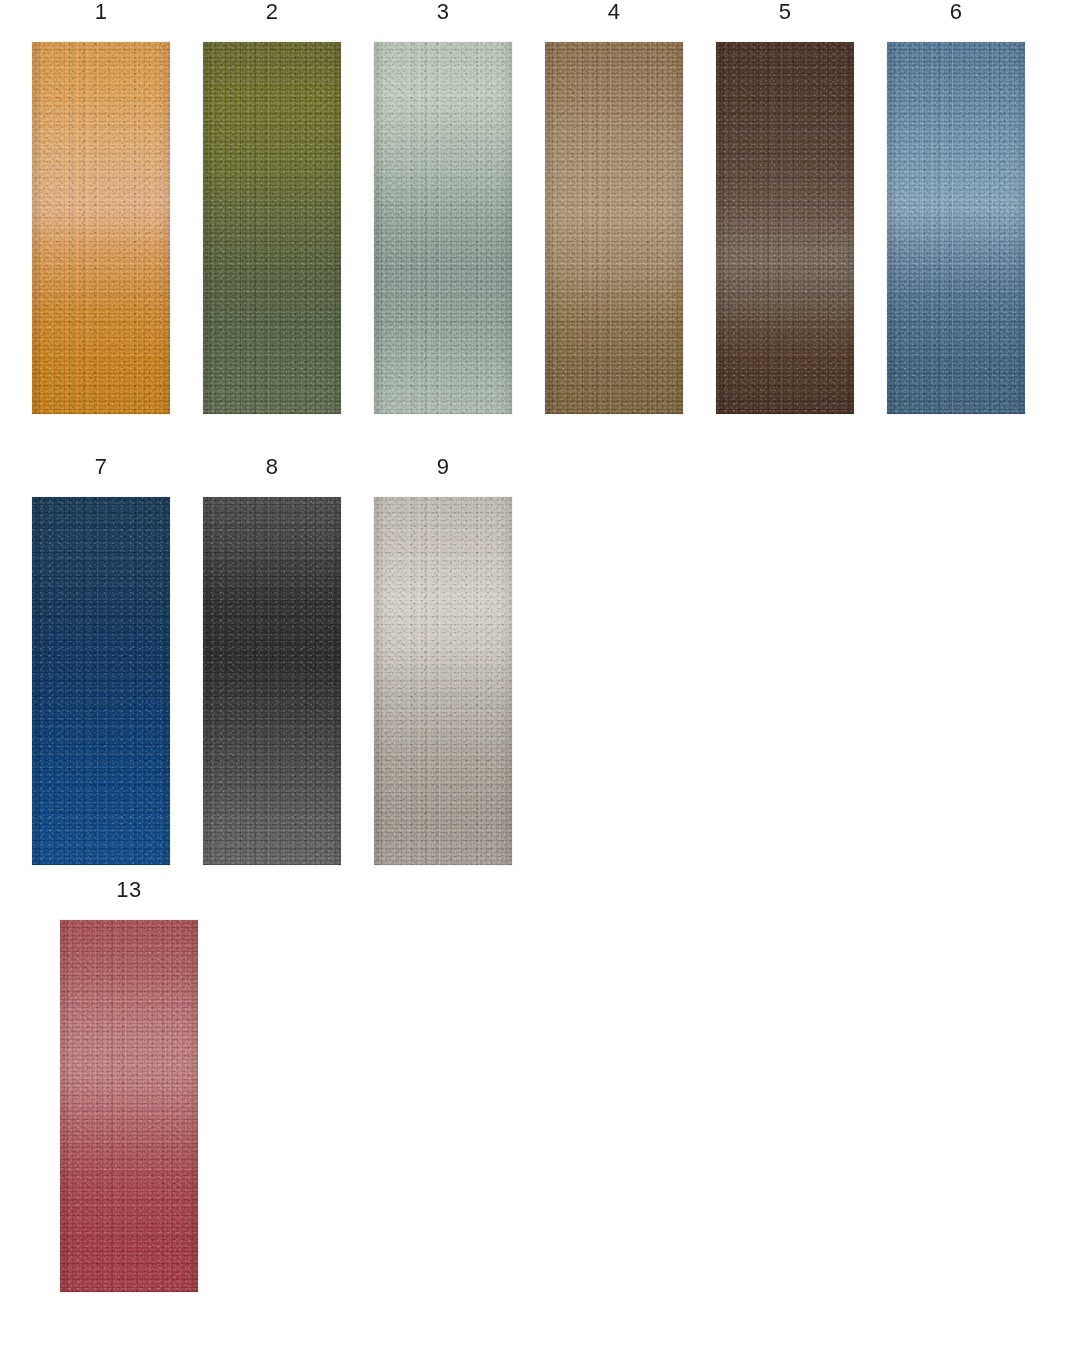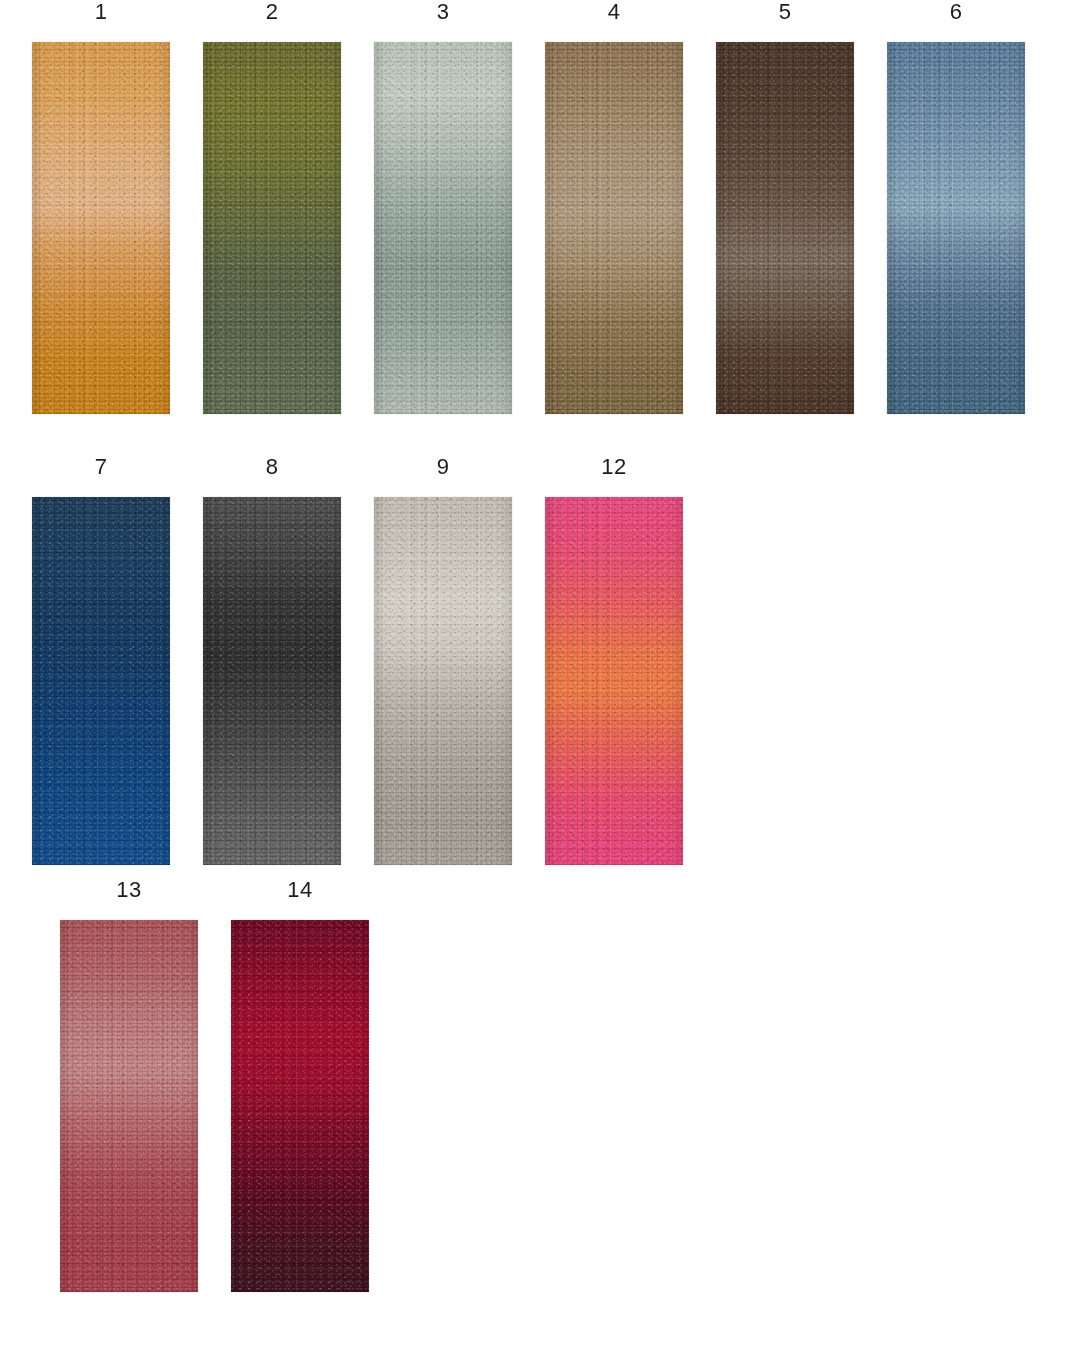--- a/index.html
+++ b/index.html
@@ -255,49 +255,27 @@
         <div class="cell-label">9</div>
         <div class="swatch">
           <div class="grad" style="background: linear-gradient(rgb(192, 187, 178) 0%, rgb(203, 198, 189) 14%, rgb(213, 209, 200) 28%, rgb(207, 202, 193) 40%, rgb(185, 180, 171) 56%, rgb(170, 164, 155) 72%, rgb(162, 156, 147) 88%, rgb(166, 160, 152) 100%);"></div>
           <div class="wales"></div>
           <div class="courses"></div>
           <div class="fleck"></div>
           <div class="bands"></div>
           <div class="vig"></div>
         </div>
       </div>
-      <div class="cell">
-        <div class="cell-label">12</div>
-        <div class="swatch">
-          <div class="grad" style="background: linear-gradient(rgb(228, 73, 127) 0%, rgb(229, 76, 116) 14%, rgb(230, 90, 96) 28%, rgb(233, 115, 74) 42%, rgb(234, 123, 69) 52%, rgb(230, 99, 83) 66%, rgb(229, 74, 110) 82%, rgb(227, 67, 125) 100%);"></div>
-          <div class="wales"></div>
-          <div class="courses"></div>
-          <div class="fleck"></div>
-          <div class="bands"></div>
-          <div class="vig"></div>
-        </div>
-      </div>
     </div>
   <div class="row" id="row-3">
       <div class="cell">
         <div class="cell-label">13</div>
         <div class="swatch">
           <div class="grad" style="background: linear-gradient(rgb(168, 82, 87) 0%, rgb(176, 99, 103) 14%, rgb(187, 121, 124) 28%, rgb(192, 132, 134) 40%, rgb(181, 104, 109) 54%, rgb(168, 74, 83) 70%, rgb(163, 63, 74) 86%, rgb(164, 63, 75) 100%);"></div>
           <div class="wales"></div>
           <div class="courses"></div>
           <div class="fleck"></div>
           <div class="bands"></div>
           <div class="vig"></div>
         </div>
       </div>
-      <div class="cell">
-        <div class="cell-label">14</div>
-        <div class="swatch">
-          <div class="grad" style="background: linear-gradient(rgb(109, 10, 35) 0%, rgb(138, 11, 40) 14%, rgb(163, 12, 45) 30%, rgb(156, 12, 44) 44%, rgb(125, 11, 38) 58%, rgb(92, 10, 32) 74%, rgb(70, 16, 31) 88%, rgb(61, 18, 32) 100%);"></div>
-          <div class="wales"></div>
-          <div class="courses"></div>
-          <div class="fleck"></div>
-          <div class="bands"></div>
-          <div class="vig"></div>
-        </div>
-      </div>
     </div>
 </div>
 
 </body></html>

